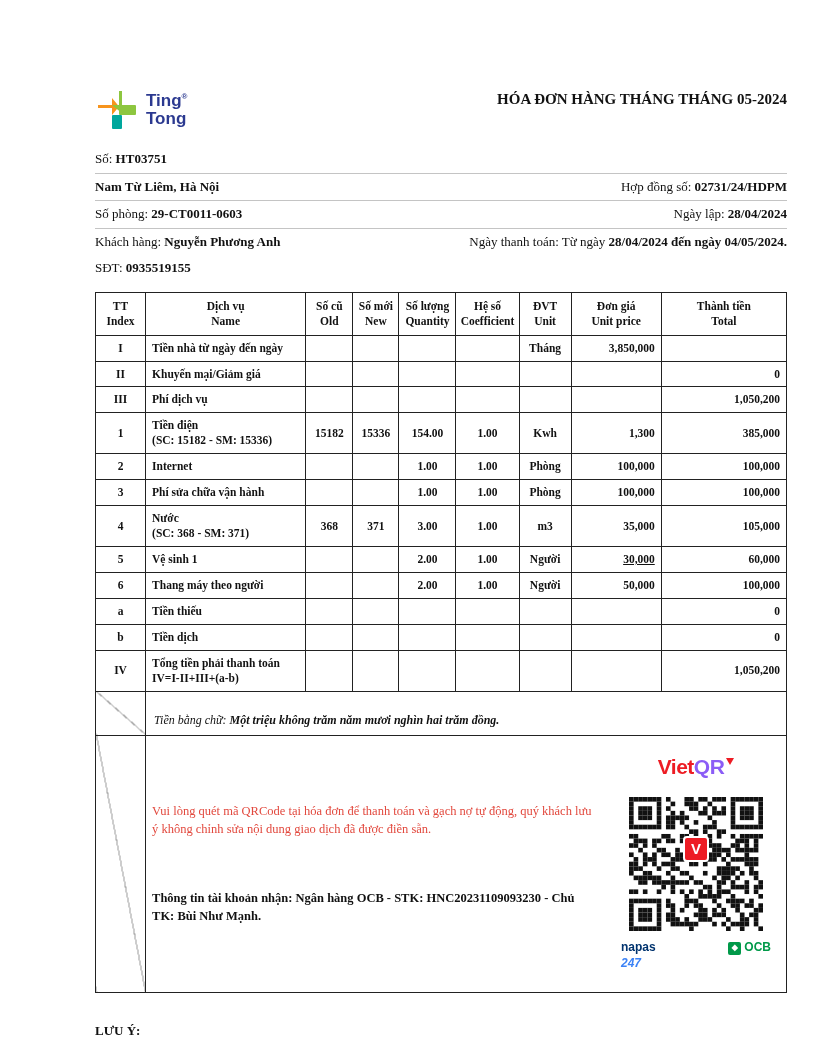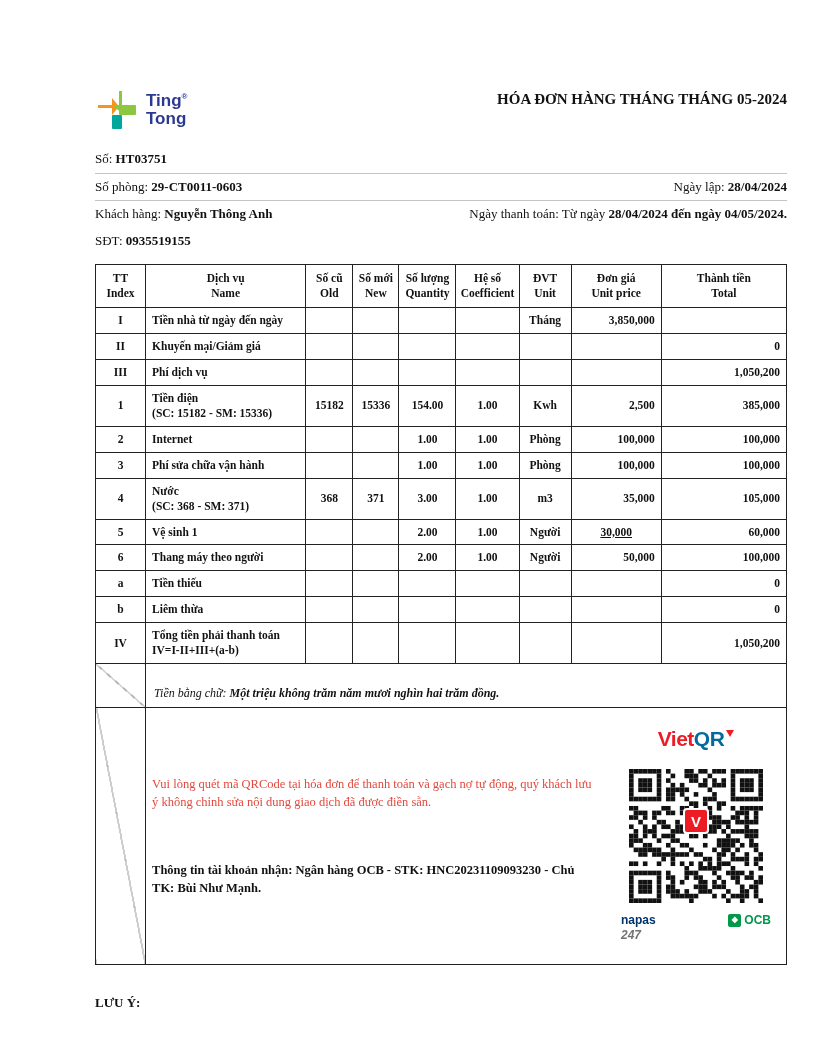--- a/index.html
+++ b/index.html
@@ -41,33 +41,33 @@
 
   
   td.qr-cell { padding: 12px 14px; }
   .qr-flex { display: flex; align-items: center; gap: 18px; }
   .qr-texts { flex: 1; font-size: 12.5px; line-height: 1.45; }
   .qr-notice { font-weight: normal; }
   .qr-account { margin-top: 14px; }
   .qr-side { width: 168px; display: flex; flex-direction: column; align-items: center; }
   .vietqr-logo { font-family: "Liberation Sans", sans-serif; font-weight: bold; font-size: 21px; line-height: 1; letter-spacing: -0.5px; margin-bottom: 5px; display: flex; align-items: flex-start; }
   .vq-viet { color: #ed1c24; }
-  .vq-qr { color: #0369a1; }
+  .vq-qr { color: #8b5cf6; }
   .vq-tick { width: 0; height: 0; border-left: 4px solid transparent; border-right: 4px solid transparent; border-top: 7px solid #ed1c24; margin: 2px 0 0 2px; }
   .qr-wrap { position: relative; width: 134px; height: 134px; background: #fff; }
   .qr-logo-overlay {
     position: absolute; left: 50%; top: 50%; transform: translate(-50%, -50%);
     width: 26px; height: 26px; background: #ed1c24; border: 2px solid #fff; border-radius: 4px;
     color: #fff; font-family: "Liberation Sans", sans-serif; font-weight: bold; font-size: 15px;
     display: flex; align-items: center; justify-content: center;
   }
   .pay-logos { margin-top: 9px; width: 150px; display: flex; align-items: center; justify-content: space-between; font-family: "Liberation Sans", sans-serif; }
   .napas { font-size: 12px; font-weight: bold; }
   .napas-name { color: #00336e; }
-  .napas-247 { color: #737373; font-style: italic; }
+  .napas-247 { color: #3b82f6; font-style: italic; }
   .ocb { display: flex; align-items: center; gap: 3px; font-size: 12px; font-weight: bold; color: #009949; }
   .ocb-icon { width: 13px; height: 13px; background: #009949; color: #fff; font-size: 8px; display: flex; align-items: center; justify-content: center; border-radius: 2px; }
 
   
   .footer { margin-top: 30px; }
   .footer-title { font-weight: bold; font-size: 13px; }
 </style>
 </head>
 <body>
 
@@ -89,30 +89,36 @@
     <div class="inv-title">HÓA ĐƠN HÀNG THÁNG THÁNG 05-2024</div>
   </div>
 
   <div class="info">
     <div class="info-row rule">
       <div>
         <span>Số: </span><span class="b">HT03751</span>
       </div>
     </div>
     <div class="info-row rule">
+      <div class="b">Nam Từ Liêm, Hà Nội</div>
+      <div>
+        <span>Hợp đồng số: </span><span class="b">02731/24/HDPM</span>
+      </div>
+    </div>
+    <div class="info-row rule">
       <div>
         <span>Số phòng: </span><span class="b">29-CT0011-0603</span>
       </div>
       <div>
         <span>Ngày lập: </span><span class="b">28/04/2024</span>
       </div>
     </div>
     <div class="info-row">
       <div>
-        <span>Khách hàng: </span><span class="b">Nguyễn Thông Anh</span>
+        <span>Khách hàng: </span><span class="b">Nguyễn Phương Anh</span>
       </div>
       <div>
         <span>Ngày thanh toán: Từ ngày </span><span class="b">28/04/2024 đến ngày 04/05/2024.</span>
       </div>
     </div>
     <div class="info-row">
       <div>
         <span>SĐT: </span><span class="b">0935519155</span>
       </div>
     </div>
@@ -206,21 +212,21 @@
         </tr>
         <tr>
           <td class="c-tt" style="text-align: center;">1</td>
           <td class="c-name" style="text-align: left;">Tiền điện
 (SC: 15182 - SM: 15336)</td>
           <td class="c-old" style="text-align: center;">15182</td>
           <td class="c-new" style="text-align: center;">15336</td>
           <td class="c-qty" style="text-align: center;">154.00</td>
           <td class="c-coef" style="text-align: center;">1.00</td>
           <td class="c-unit" style="text-align: center;">Kwh</td>
-          <td class="c-price" style="text-align: right;">2,500</td>
+          <td class="c-price" style="text-align: right;">1,300</td>
           <td class="c-total" style="text-align: right;">385,000</td>
         </tr>
         <tr>
           <td class="c-tt" style="text-align: center;">2</td>
           <td class="c-name" style="text-align: left;">Internet</td>
           <td class="c-old" style="text-align: center;"></td>
           <td class="c-new" style="text-align: center;"></td>
           <td class="c-qty" style="text-align: center;">1.00</td>
           <td class="c-coef" style="text-align: center;">1.00</td>
           <td class="c-unit" style="text-align: center;">Phòng</td>
@@ -251,21 +257,21 @@
           <td class="c-total" style="text-align: right;">105,000</td>
         </tr>
         <tr>
           <td class="c-tt" style="text-align: center;">5</td>
           <td class="c-name" style="text-align: left;">Vệ sinh 1</td>
           <td class="c-old" style="text-align: center;"></td>
           <td class="c-new" style="text-align: center;"></td>
           <td class="c-qty" style="text-align: center;">2.00</td>
           <td class="c-coef" style="text-align: center;">1.00</td>
           <td class="c-unit" style="text-align: center;">Người</td>
-          <td class="c-price" style="text-align: center; text-decoration: underline;">30,000</td>
+          <td class="c-price" style="text-align: right; text-decoration: underline;">30,000</td>
           <td class="c-total" style="text-align: right;">60,000</td>
         </tr>
         <tr>
           <td class="c-tt" style="text-align: center;">6</td>
           <td class="c-name" style="text-align: left;">Thang máy theo người</td>
           <td class="c-old" style="text-align: center;"></td>
           <td class="c-new" style="text-align: center;"></td>
           <td class="c-qty" style="text-align: center;">2.00</td>
           <td class="c-coef" style="text-align: center;">1.00</td>
           <td class="c-unit" style="text-align: center;">Người</td>
@@ -278,21 +284,21 @@
           <td class="c-old" style="text-align: center;"></td>
           <td class="c-new" style="text-align: center;"></td>
           <td class="c-qty" style="text-align: center;"></td>
           <td class="c-coef" style="text-align: center;"></td>
           <td class="c-unit" style="text-align: center;"></td>
           <td class="c-price" style="text-align: right;"></td>
           <td class="c-total" style="text-align: right;">0</td>
         </tr>
         <tr>
           <td class="c-tt" style="text-align: center;">b</td>
-          <td class="c-name" style="text-align: left;">Liêm thừa</td>
+          <td class="c-name" style="text-align: left;">Tiền dịch</td>
           <td class="c-old" style="text-align: center;"></td>
           <td class="c-new" style="text-align: center;"></td>
           <td class="c-qty" style="text-align: center;"></td>
           <td class="c-coef" style="text-align: center;"></td>
           <td class="c-unit" style="text-align: center;"></td>
           <td class="c-price" style="text-align: right;"></td>
           <td class="c-total" style="text-align: right;">0</td>
         </tr>
         <tr>
           <td class="c-tt" style="text-align: center;">IV</td>

